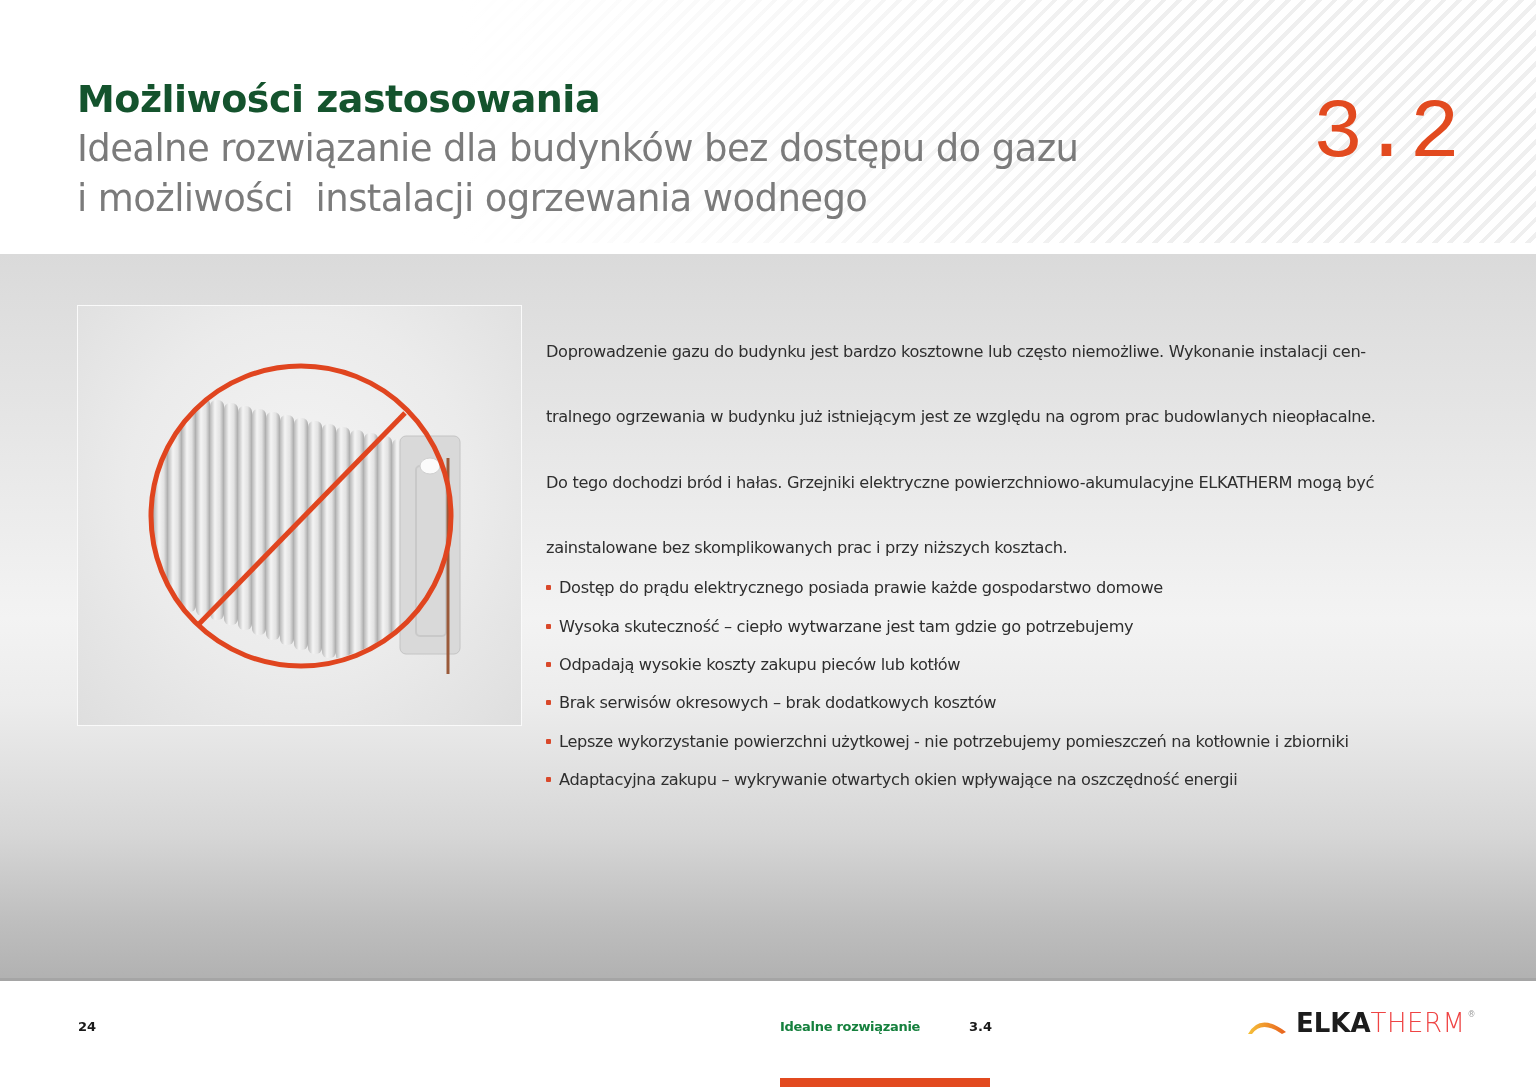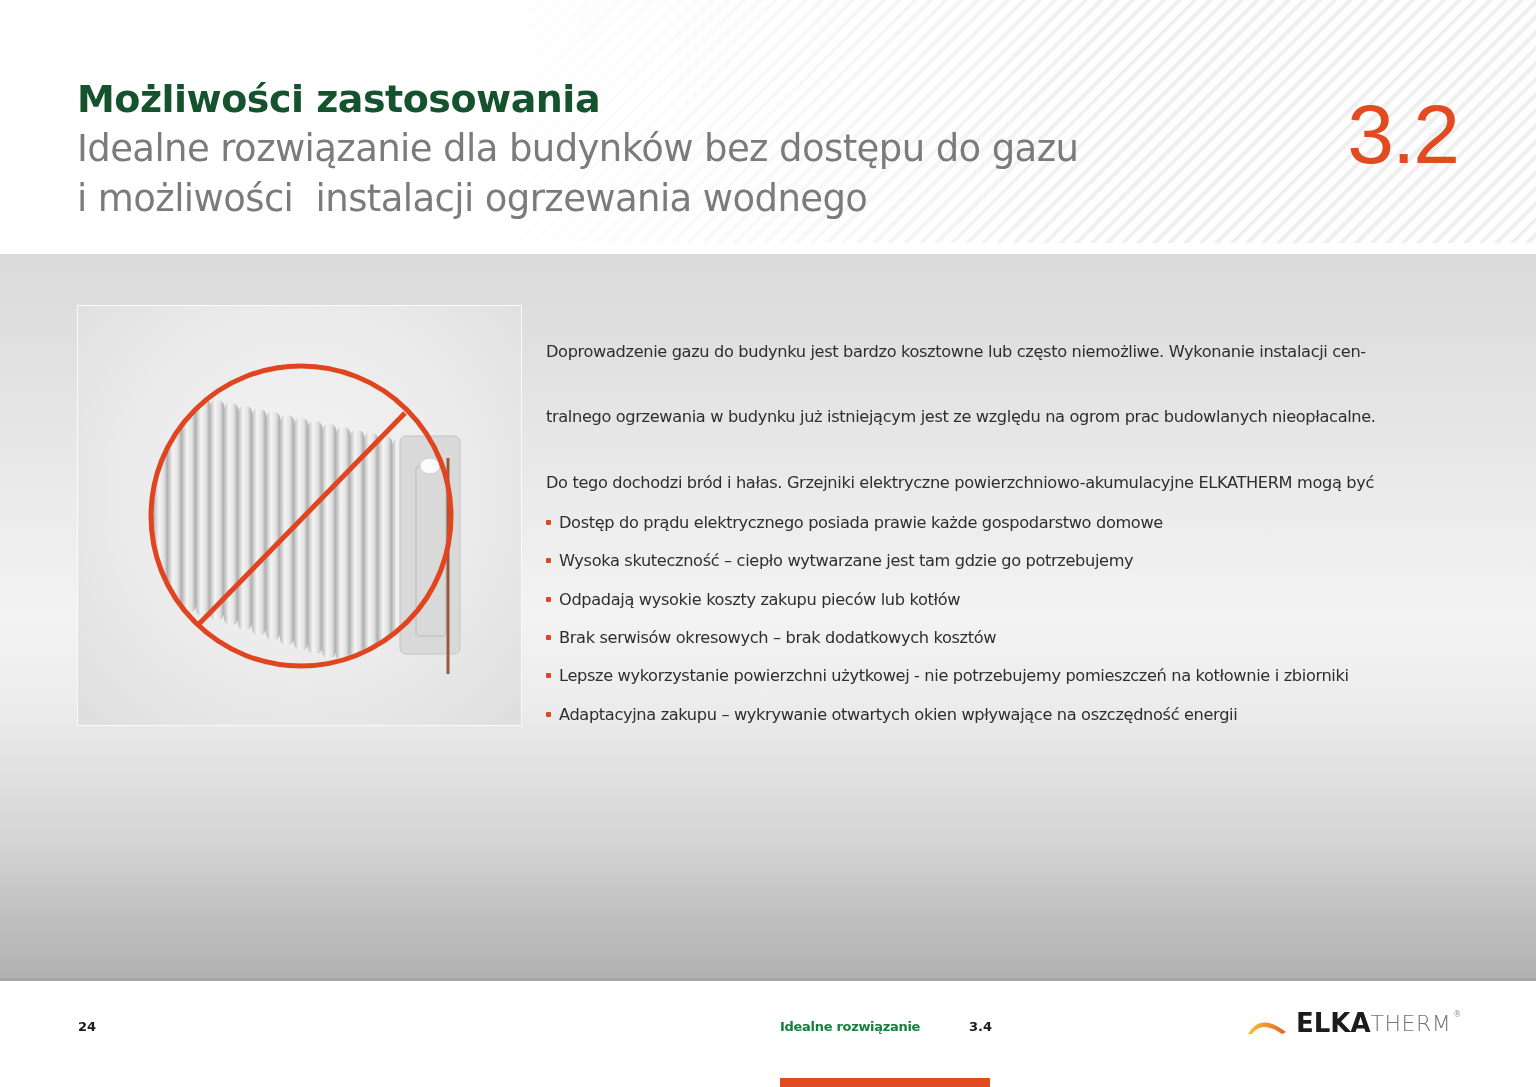--- a/index.html
+++ b/index.html
@@ -22,21 +22,21 @@
     .title-main {
       font-family: "DejaVu Sans", sans-serif; font-weight: bold; font-size: 38px; color: #14532d;
       letter-spacing: -0.5px; line-height: 50px;
     }
     .title-sub {
       font-family: "DejaVu Sans", sans-serif; font-weight: normal; font-size: 37px; color: #7b7b7b;
       line-height: 50px; letter-spacing: -0.6px; white-space: pre;
     }
     .section-number {
       position: absolute; right: 78px; top: 84px;
-      font-family: Liberation Sans, sans-serif; font-weight: 200; font-size: 84px; color: #e24a1f;
+      font-family: Liberation Mono, monospace; font-weight: 200; font-size: 84px; color: #e24a1f;
       letter-spacing: -2px; line-height: 100px;
     }
 
     .main {
       position: absolute; left: 0; top: 254px; width: 1536px; height: 727px;
       background: linear-gradient(180deg, #dadada 0%, #e3e3e3 18%, #f3f3f3 50%, #ececec 62%, #d6d6d6 80%, #bebebe 92%, #b1b1b1 100%);
     }
     .main-bottom-line { position: absolute; left: 0; top: 978px; width: 1536px; height: 3px; background: #a5a5a5; }
 
     .image-frame {
@@ -77,21 +77,21 @@
       font-family: "DejaVu Sans", sans-serif; font-weight: bold; font-size: 13px; color: #1a1a1a;
     }
     .footer-accent-bar { position: absolute; left: 780px; top: 1078px; width: 210px; height: 9px; background: #e24a1f; }
 
     .logo { position: absolute; left: 1246px; top: 1008px; height: 30px; display: flex; align-items: center; }
     .logo-arc { width: 44px; height: 30px; margin-right: 6px; }
     .logo-text-bold {
       font-family: "DejaVu Sans", sans-serif; font-weight: bold; font-size: 26px; color: #1c1c1c; letter-spacing: 0px;
     }
     .logo-text-light {
-      font-family: "DejaVu Sans", sans-serif; font-weight: 200; font-size: 22px; color: #737373; letter-spacing: 0.5px;
+      font-family: "DejaVu Sans", sans-serif; font-weight: 200; font-size: 26px; color: #ef4444; letter-spacing: 0.5px;
     }
     .logo-reg { font-size: 8px; color: #9a9a9a; align-self: flex-start; margin-top: 2px; margin-left: 2px; }
   </style>
 </head>
 <body>
 
 <div class="header"></div>
 <div class="header-fade"></div>
 <div class="header-gap"></div>
 
@@ -151,20 +151,21 @@
     <circle cx="223" cy="210" r="150" fill="none" stroke="#e0451f" stroke-width="5"></circle>
     <line x1="327" y1="107" x2="119" y2="320" stroke="#e0451f" stroke-width="5"></line>
   </svg>
 </div>
 
 <div class="content">
   <div class="intro">
     <span>Doprowadzenie gazu do budynku jest bardzo kosztowne lub często niemożliwe. Wykonanie instalacji cen-</span>
     <span>tralnego ogrzewania w budynku już istniejącym jest ze względu na ogrom prac budowlanych nieopłacalne.</span>
     <span>Do tego dochodzi  bród i hałas. Grzejniki elektryczne powierzchniowo-akumulacyjne ELKATHERM mogą być</span>
+    <span>zainstalowane bez skomplikowanych prac i przy niższych kosztach.</span>
   </div>
   <ul class="bullets">
     <li><span class="bullet-marker"></span><span>Dostęp do prądu elektrycznego posiada prawie każde gospodarstwo domowe</span></li>
     <li><span class="bullet-marker"></span><span>Wysoka skuteczność – ciepło wytwarzane jest tam gdzie go potrzebujemy</span></li>
     <li><span class="bullet-marker"></span><span>Odpadają wysokie koszty zakupu pieców lub kotłów</span></li>
     <li><span class="bullet-marker"></span><span>Brak serwisów okresowych – brak dodatkowych kosztów</span></li>
     <li><span class="bullet-marker"></span><span>Lepsze wykorzystanie powierzchni użytkowej  - nie potrzebujemy pomieszczeń na kotłownie i zbiorniki</span></li>
     <li><span class="bullet-marker"></span><span>Adaptacyjna zakupu – wykrywanie otwartych okien wpływające na oszczędność energii</span></li>
   </ul>
 </div>

